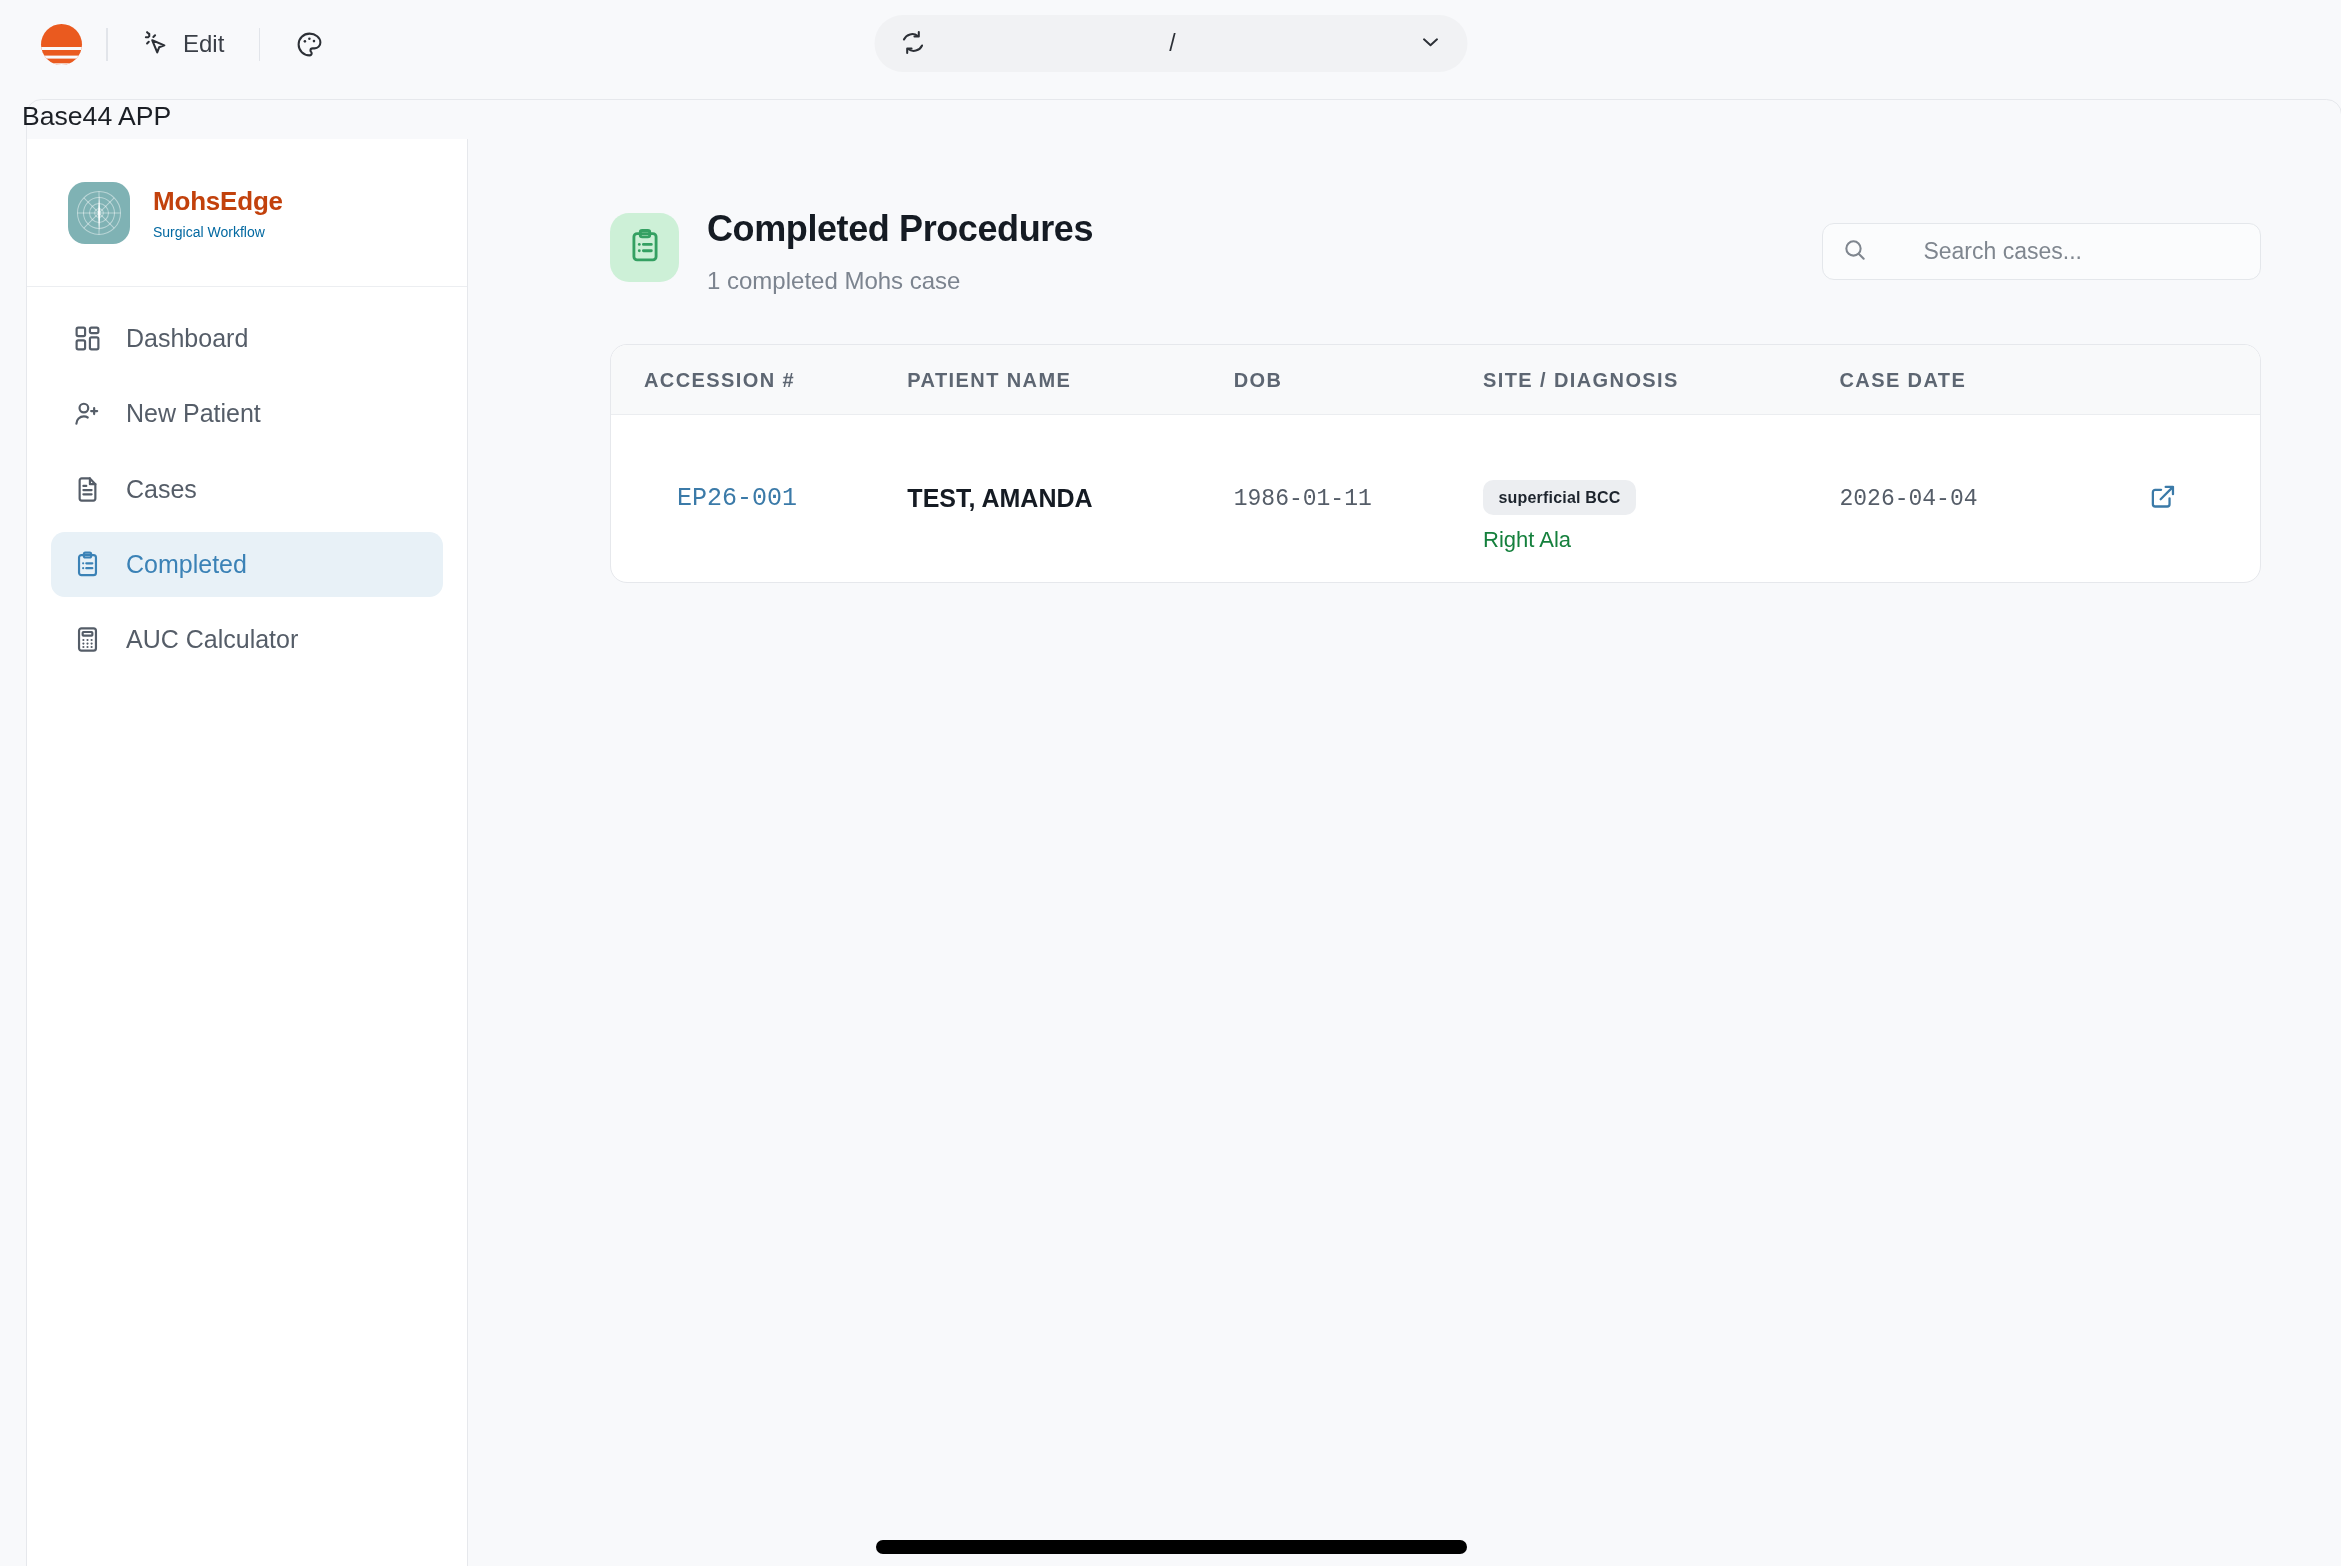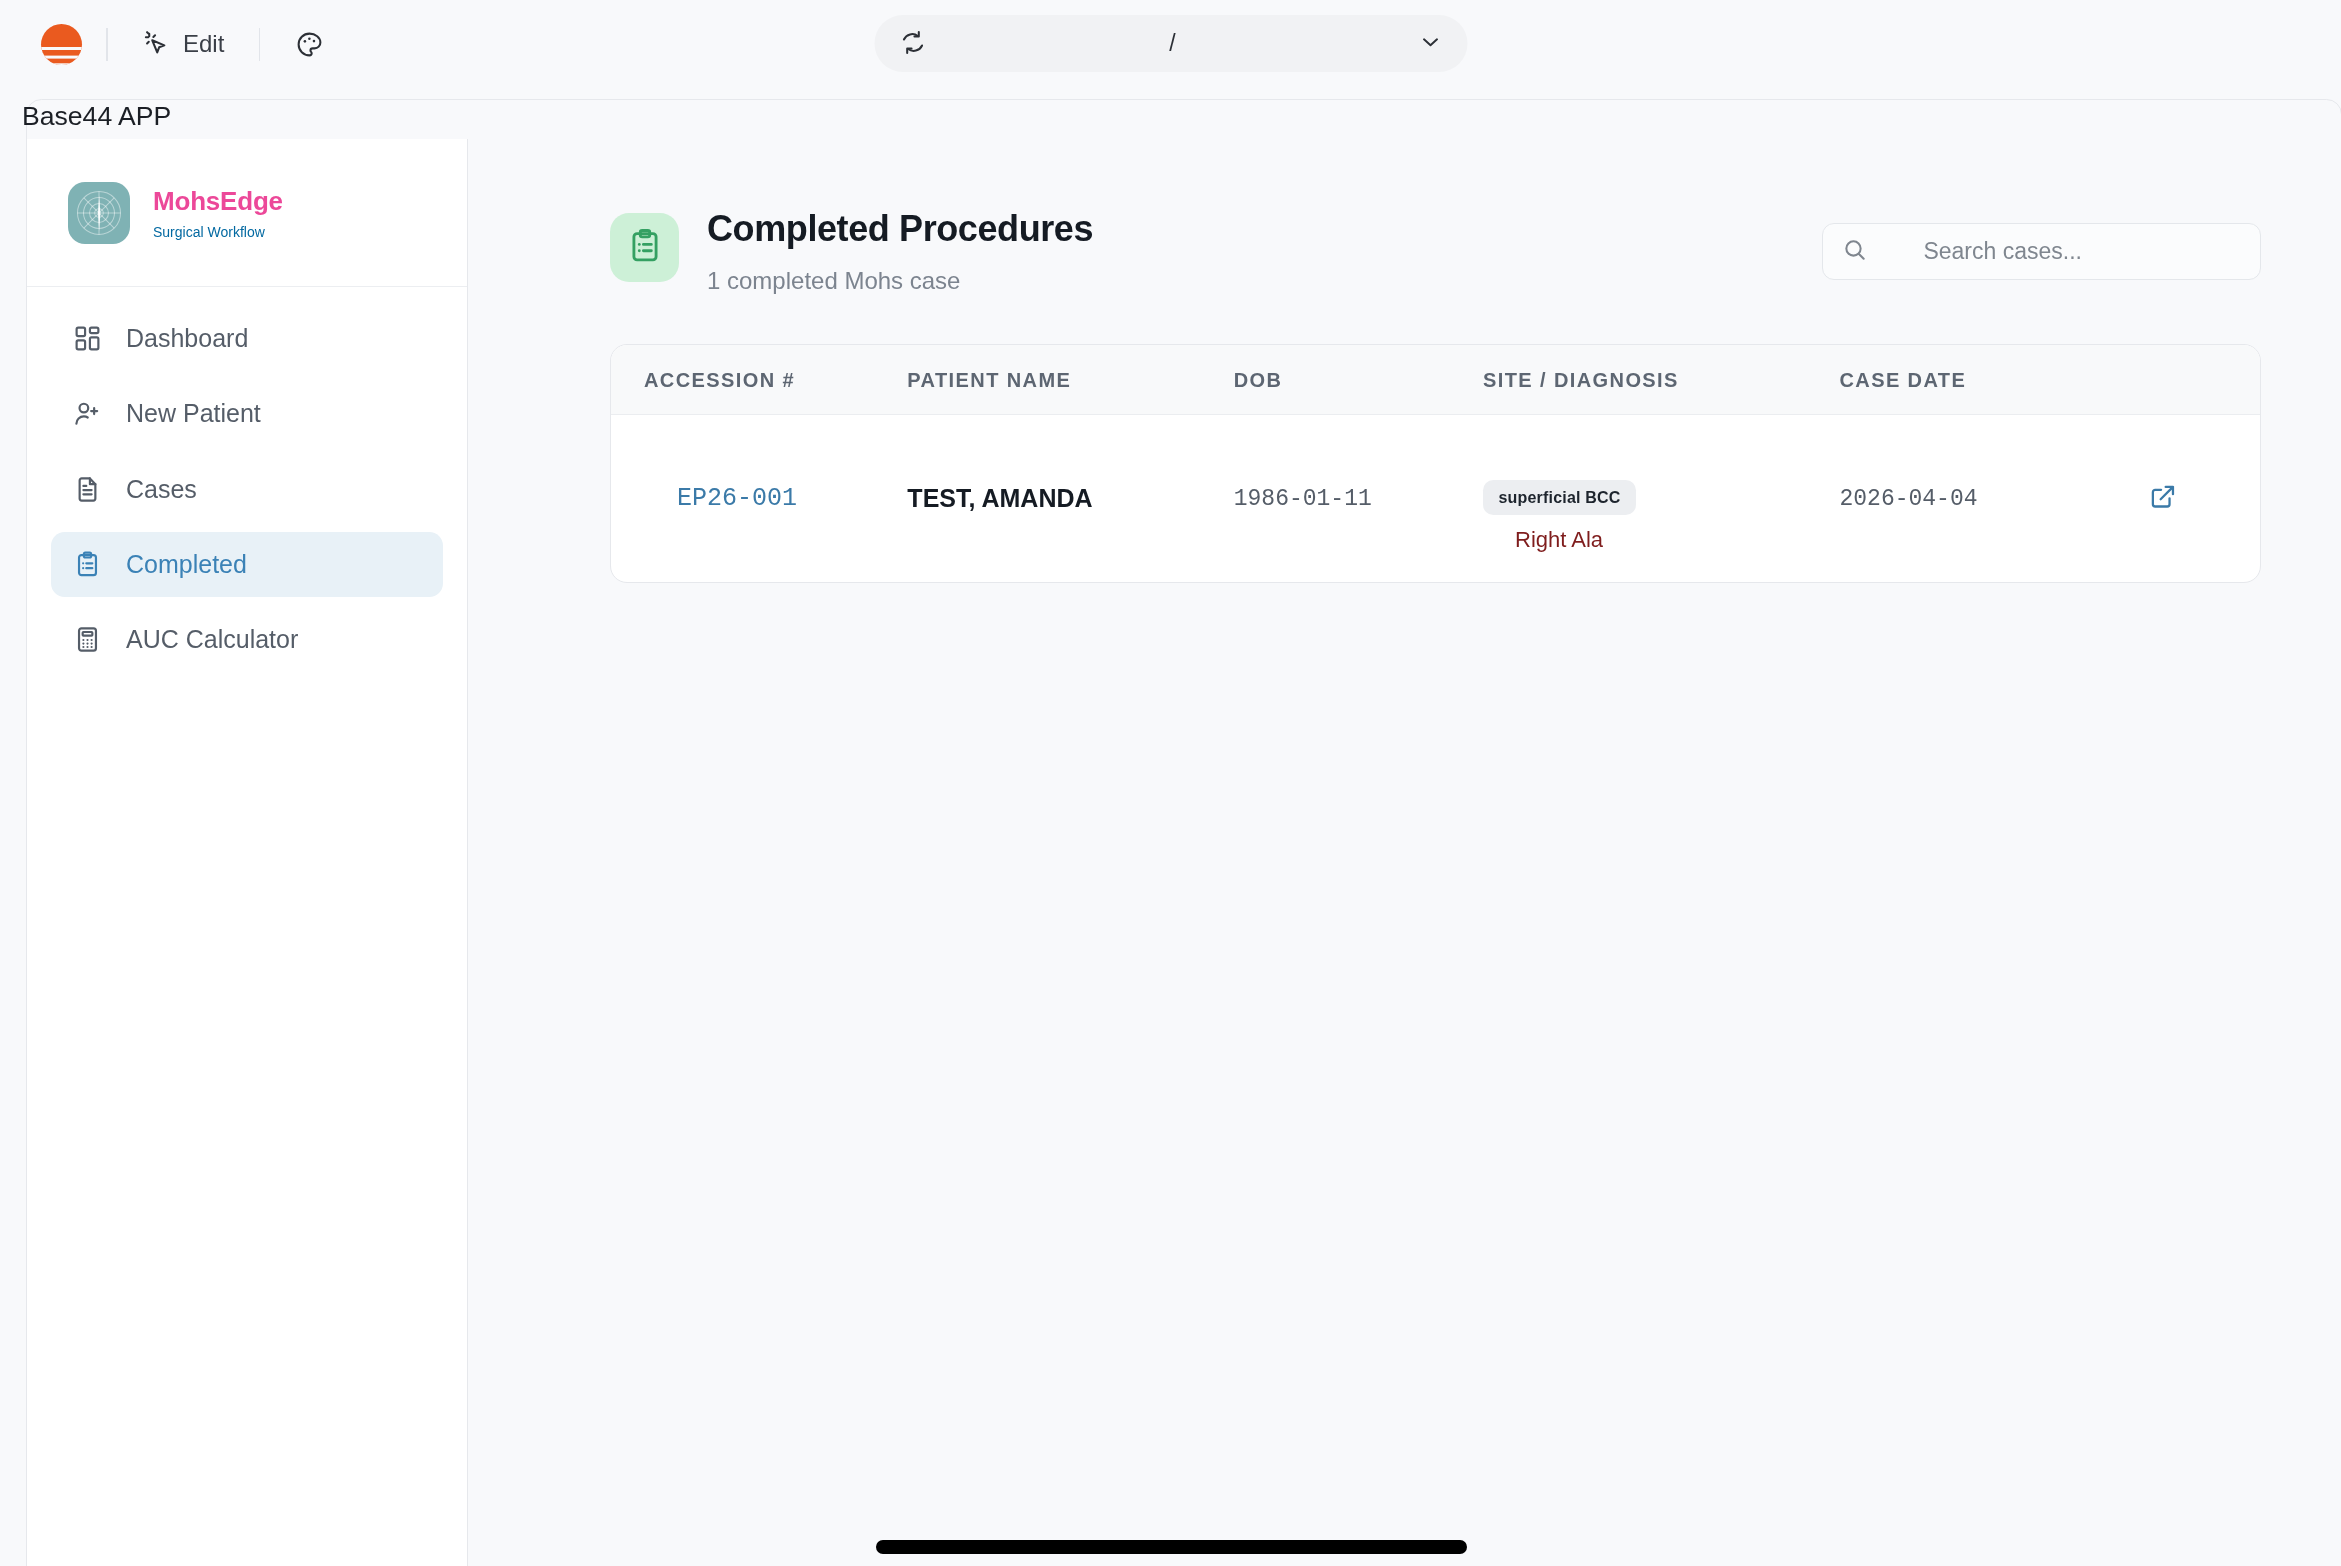--- a/index.html
+++ b/index.html
@@ -88,21 +88,21 @@
   .app-head {
     height: 148px;
     border-bottom: 0.9px solid #eceef1;
     display: flex; align-items: center; padding: 0 41px;
     gap: 23px;
   }
   .app-logo {
     width: 62px; height: 62px; border-radius: 17px;
     background: #7fb2b4; flex: none; position: relative; overflow: hidden;
   }
-  .app-name { font-size: 26px; font-weight: bold; color: #ec4899; letter-spacing: -0.2px; }
+  .app-name { font-size: 26px; font-weight: bold; color: #c2410c; letter-spacing: -0.2px; }
   .app-sub { font-size: 14px; color: #0369a1; margin-top: 7px; }
 
   .nav { padding: 19px 24px 0 24px; }
   .nav-item {
     display: flex; align-items: center; gap: 24px;
     height: 65px; padding: 0 22px; border-radius: 13.7px;
     margin-bottom: 10.3px; cursor: pointer;
     color: #555d68; font-size: 25px;
   }
   .nav-item .nav-ico { width: 29px; height: 29px; flex: none; display:block; }
@@ -168,21 +168,21 @@
     font-family: "Liberation Mono", monospace;
     font-size: 25px; color: #3b7aa8; padding-left: 33px; cursor: pointer;
   }
   .pname { font-size: 25px; font-weight: bold; color: #151b23; }
   .dob { font-family: "Liberation Mono", monospace; font-size: 23px; color: #555d68; margin-top: 21px; }
   .badge {
     display: inline-block; background: #eceef1; color: #1d242d;
     font-size: 16px; font-weight: bold; border-radius: 10.3px;
     padding: 8.6px 15.4px; letter-spacing: 0.2px; margin-top: 36px;
   }
-  .site { font-size: 22px; color: #7f1d1d; margin-top: 12px; margin-left: 32px; }
+  .site { font-size: 22px; color: #15803d; margin-top: 12px; }
   .cdate { font-family: "Liberation Mono", monospace; font-size: 23px; color: #555d68; }
   .open-cell { text-align: left; }
   .open-link { color: #3b7aa8; cursor: pointer; display: inline-block; }
 
   
   .home-indicator {
     position: absolute; left: 876px; top: 1540px;
     width: 591px; height: 13.7px; border-radius: 6.9px; background: #000;
   }
 </style>

